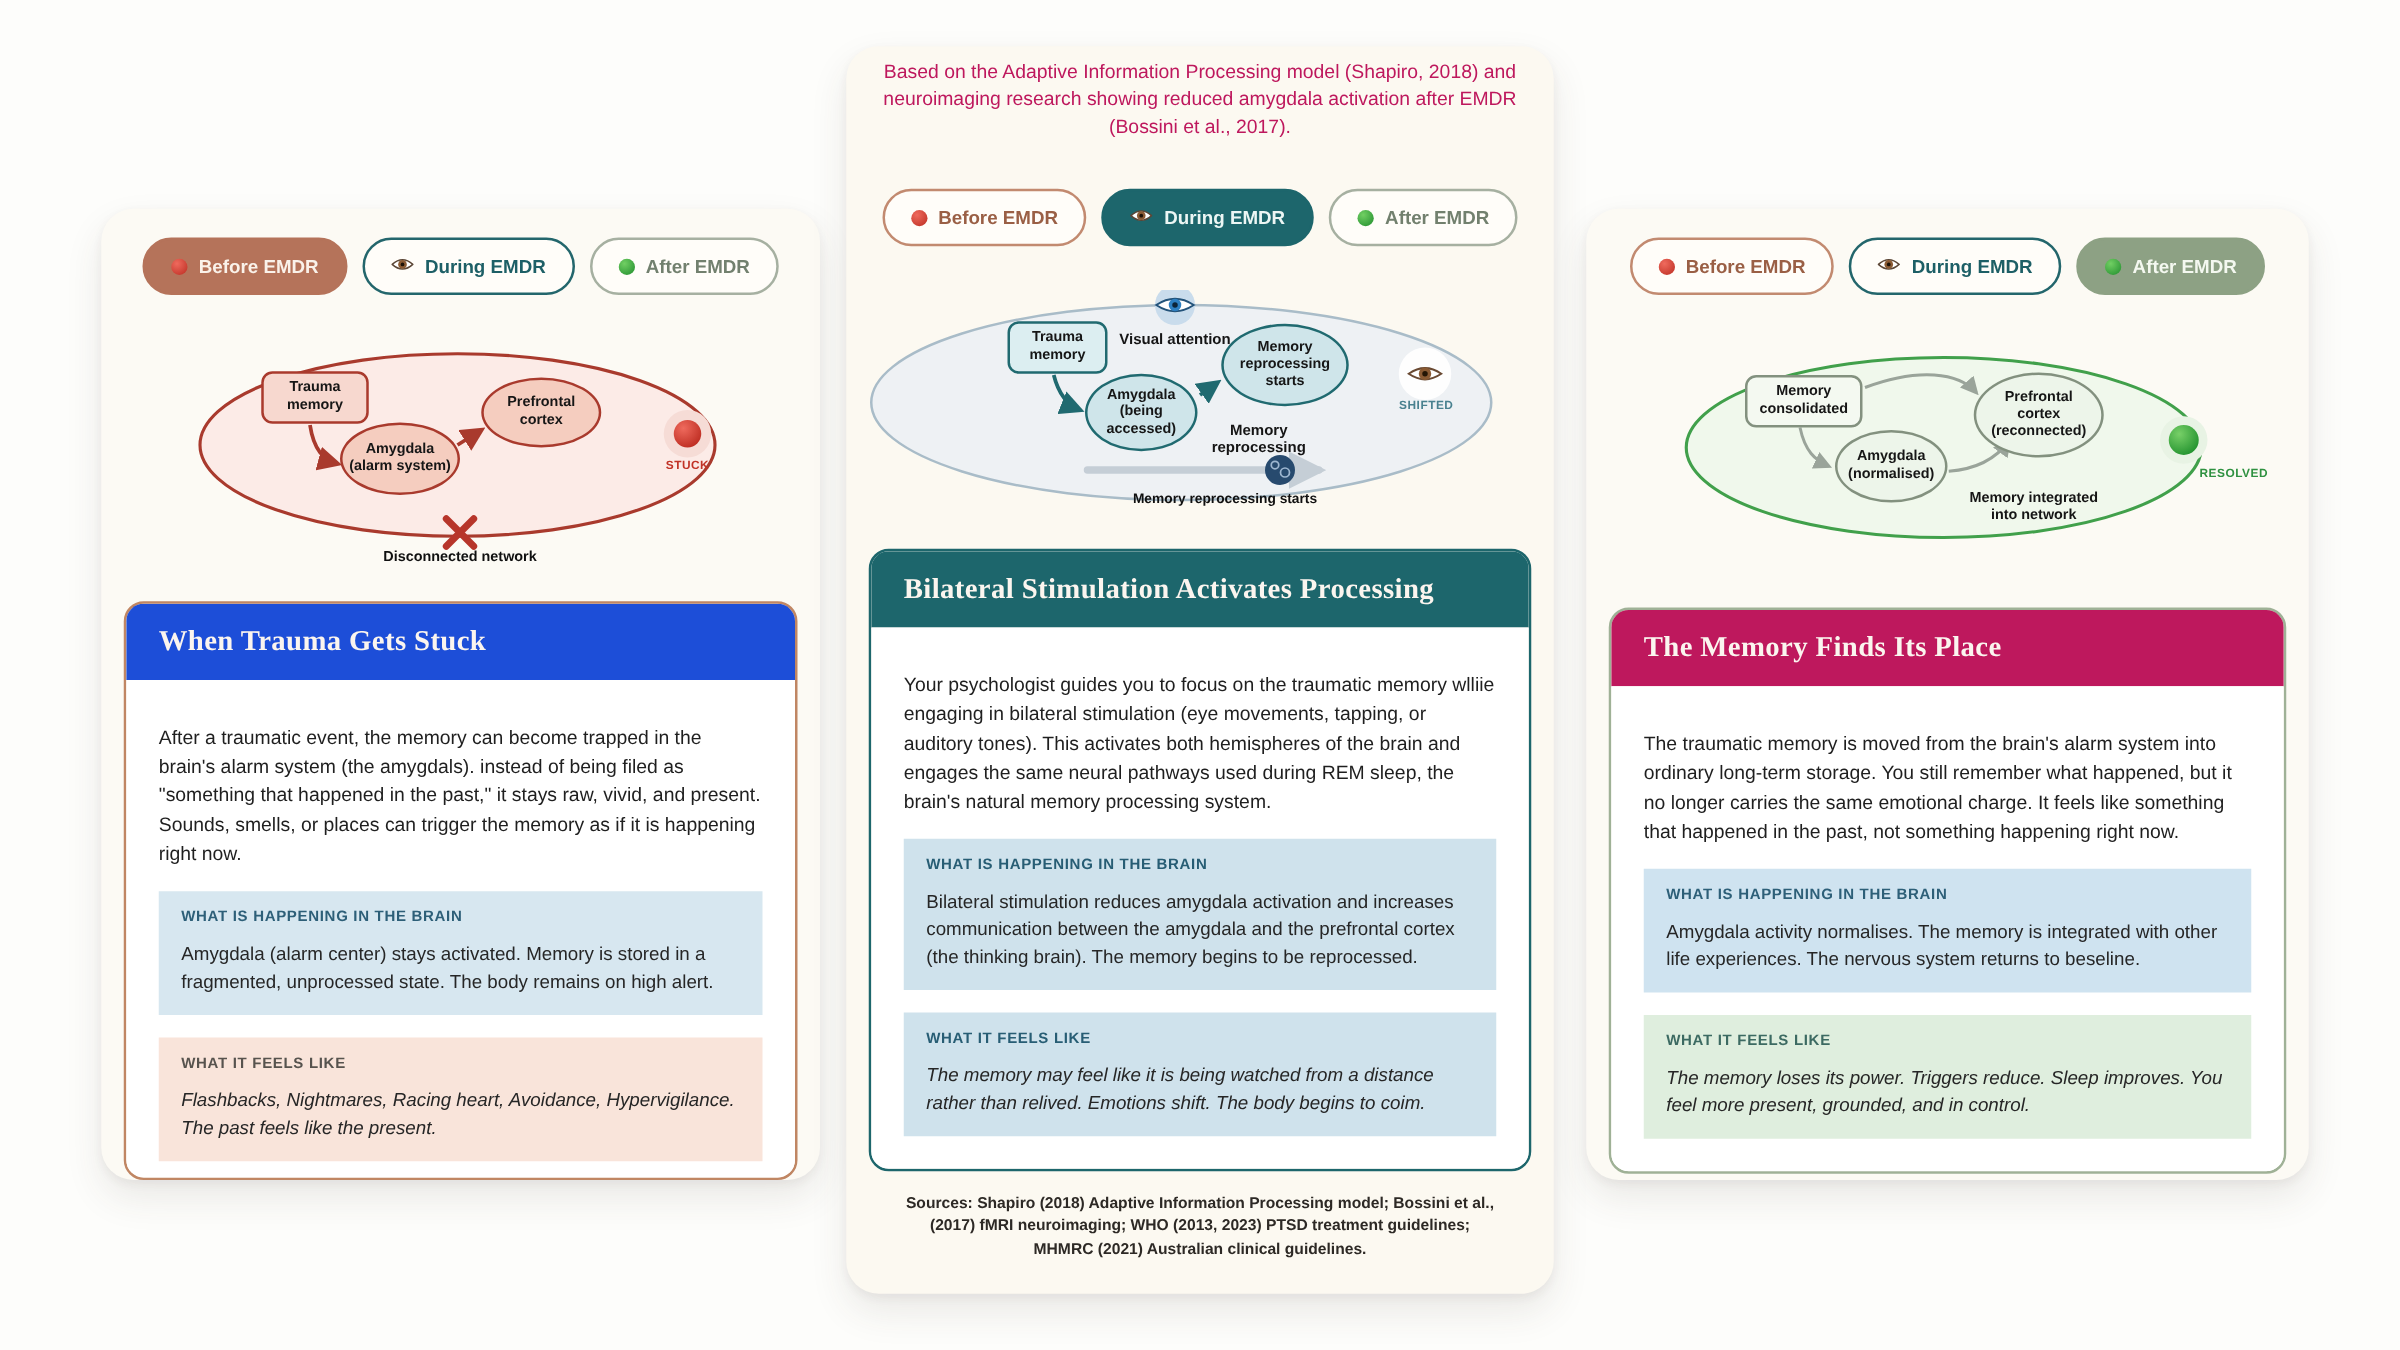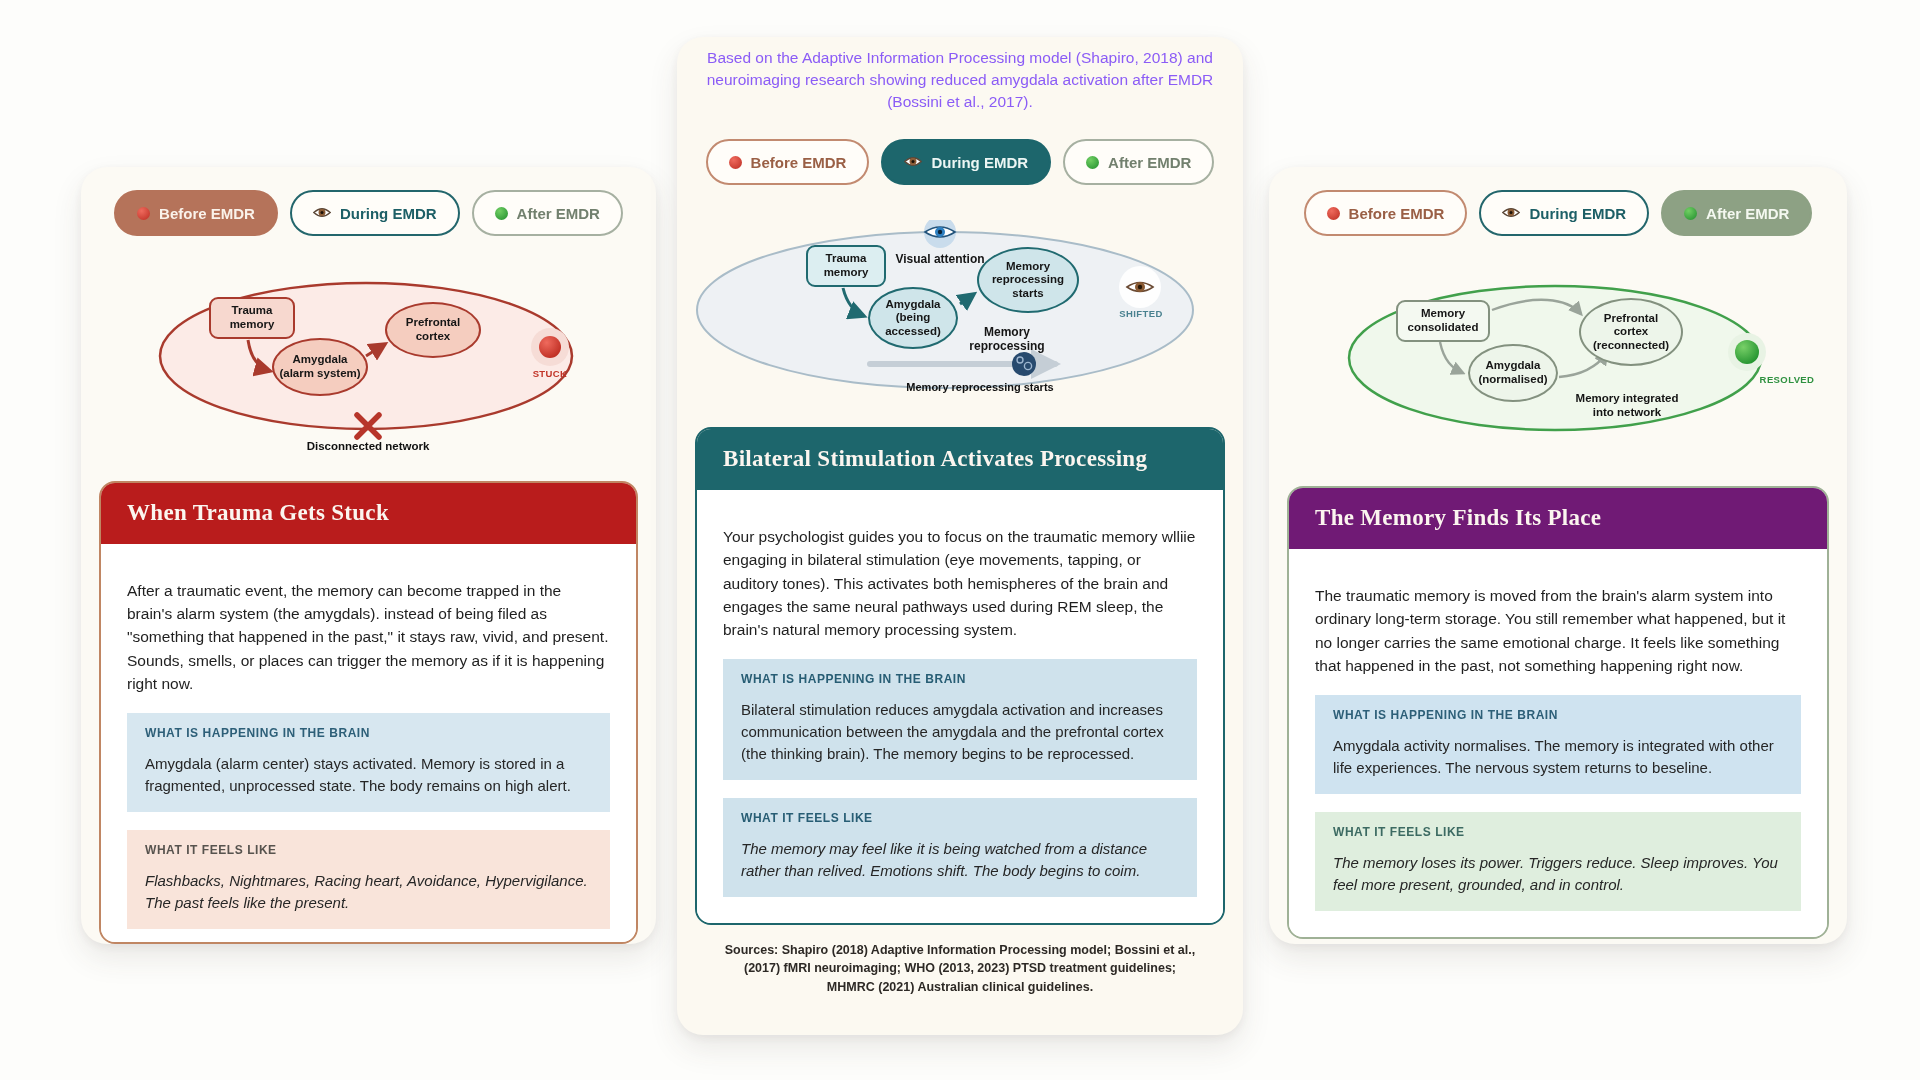--- a/index.html
+++ b/index.html
@@ -9,22 +9,22 @@
 
   .card { position:absolute; background:#fcfaf4; border-radius:26px;
           box-shadow:0 14px 30px rgba(70,58,45,.10), 0 3px 8px rgba(70,58,45,.06);
           display:flex; flex-direction:column; }
   #card-before { left:81px;  top:167px; width:575px; height:777px; }
   #card-during { left:677px; top:37px;  width:566px; height:998px; background:#fcf9f1; }
   #card-after  { left:1269px;top:167px; width:578px; height:777px; }
 
   .hero-title { margin-top:26px; text-align:center; font-family:"Liberation Serif",serif;
                 font-weight:700; font-size:31px; color:#87705f; letter-spacing:.3px; }
-  .hero-sub { margin:10px auto 4px; max-width:535px; text-align:center;
-              font-size:15.5px; line-height:1.42; color:#8b5cf6; }
+  .hero-sub { margin:10px auto 16px; max-width:535px; text-align:center;
+              font-size:15.5px; line-height:1.42; color:#be185d; }
 
   .tabs { display:flex; justify-content:center; gap:12px; margin-top:23px; }
   #card-during .tabs { margin-top:22px; }
   .tab { display:inline-flex; align-items:center; gap:9px; height:46px; padding:0 21px;
          border-radius:999px; font-weight:700; font-size:15px; background:#fffdf9;
          border:2px solid transparent; cursor:pointer; font-family:"Liberation Sans",sans-serif; }
   .tab.active-before { background:#b5735a; color:#faf2ea; border-color:#b5735a; }
   .tab.outline-before{ border-color:#c28a70; color:#9a5f45; }
   .tab.active-during { background:#1d666c; color:#ecf6f4; border-color:#1d666c; }
   .tab.outline-during{ border-color:#23666c; color:#1d5f66; }
@@ -57,23 +57,23 @@
               font-size:11.5px; color:#101010; white-space:nowrap; }
   .status-label { position:absolute; transform:translate(-50%,-50%); font-weight:700; font-size:9.5px;
                   letter-spacing:.4px; white-space:nowrap; }
 
   .content { margin:17px 18px 0; border-radius:16px; overflow:hidden; display:flex; flex-direction:column; }
   #card-before .content { border:2px solid #c08663; }
   #card-during .content { border:2.5px solid #1d666c; margin-top:22px; }
   #card-after  .content { border:2px solid #9fb196; }
   .content-header { padding:17px 26px 18px; font-family:"Liberation Serif",serif; font-weight:700;
                     font-size:23px; letter-spacing:.3px; color:#fbf5ef; }
-  #card-before .content-header { background:#b91c1c; }
+  #card-before .content-header { background:#1d4ed8; }
   #card-during .content-header { background:#1d666c; }
-  #card-after  .content-header { background:#701a75; }
+  #card-after  .content-header { background:#be185d; }
   .content-body { background:#ffffff; padding:21px 26px 26px; flex:1; }
   .para { font-size:15.5px; line-height:1.5; color:#1f1f1f;margin-top:14px; }
   .infobox { border-radius:0; padding:13px 18px 15px; margin-top:18px; }
   .infobox .label { font-weight:700; font-size:12px; letter-spacing:.55px; margin-bottom:7px; }
   .infobox .text { font-size:15px; line-height:1.46; color:#262626;margin-top:13px; }
   .feels .text { font-style:italic; }
   #card-before .brain { background:#d7e7f0; } #card-before .brain .label{ color:#2d5f78; }
   #card-before .feels { background:#f9e4da; } #card-before .feels .label{ color:#57534e; }
   #card-during .brain, #card-during .feels { background:#cfe2ec; }
   #card-during .brain .label, #card-during .feels .label { color:#275d74; }

